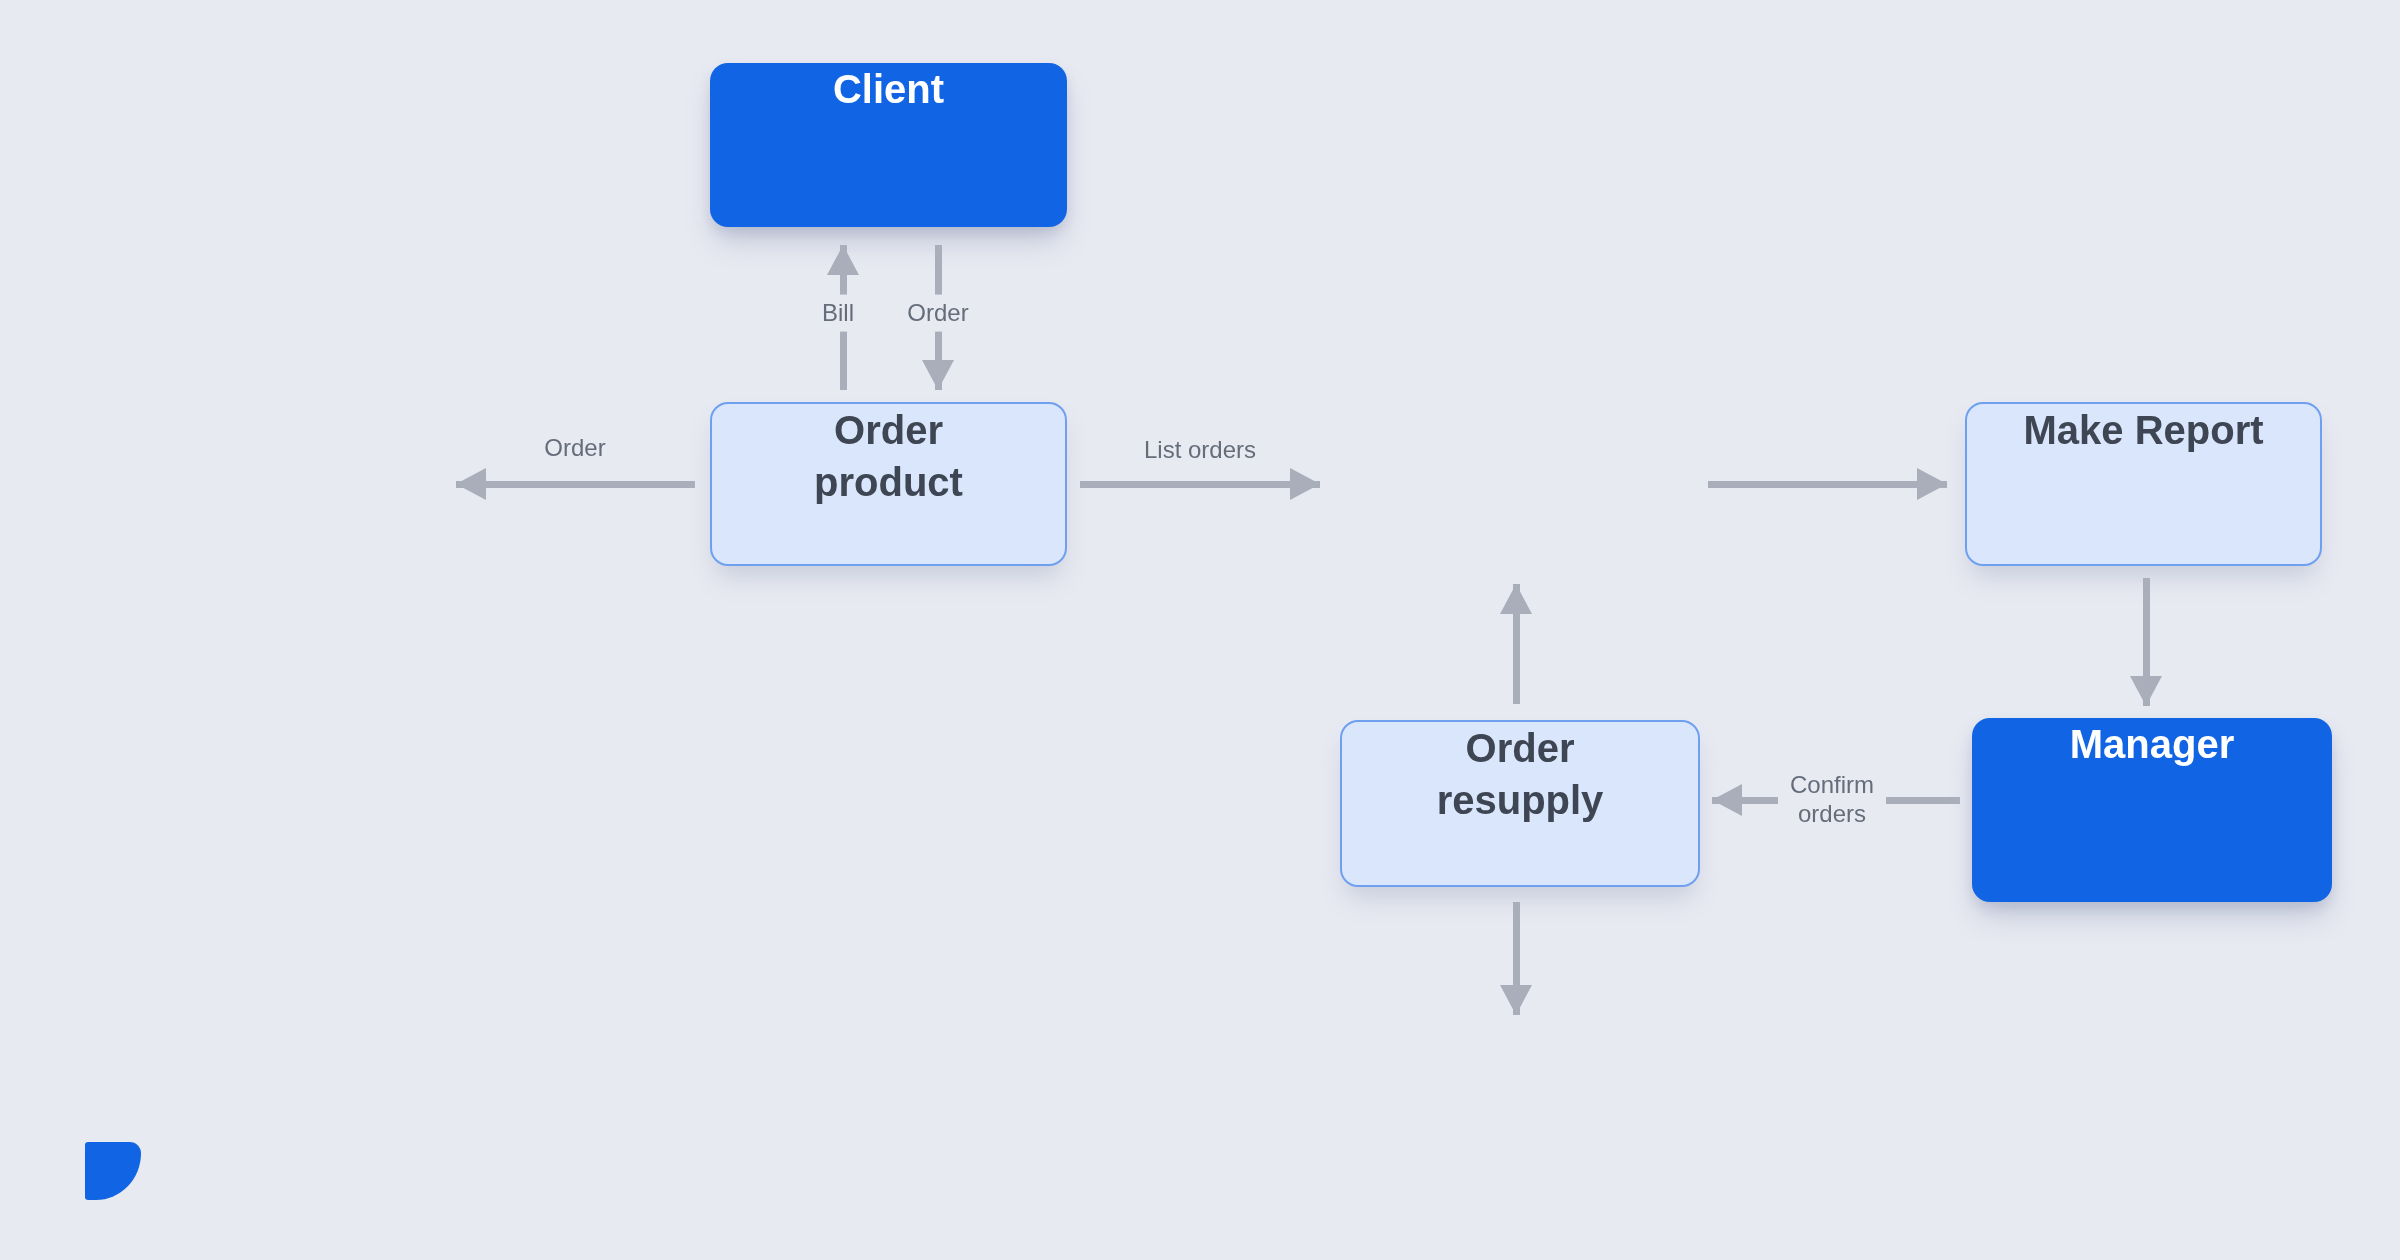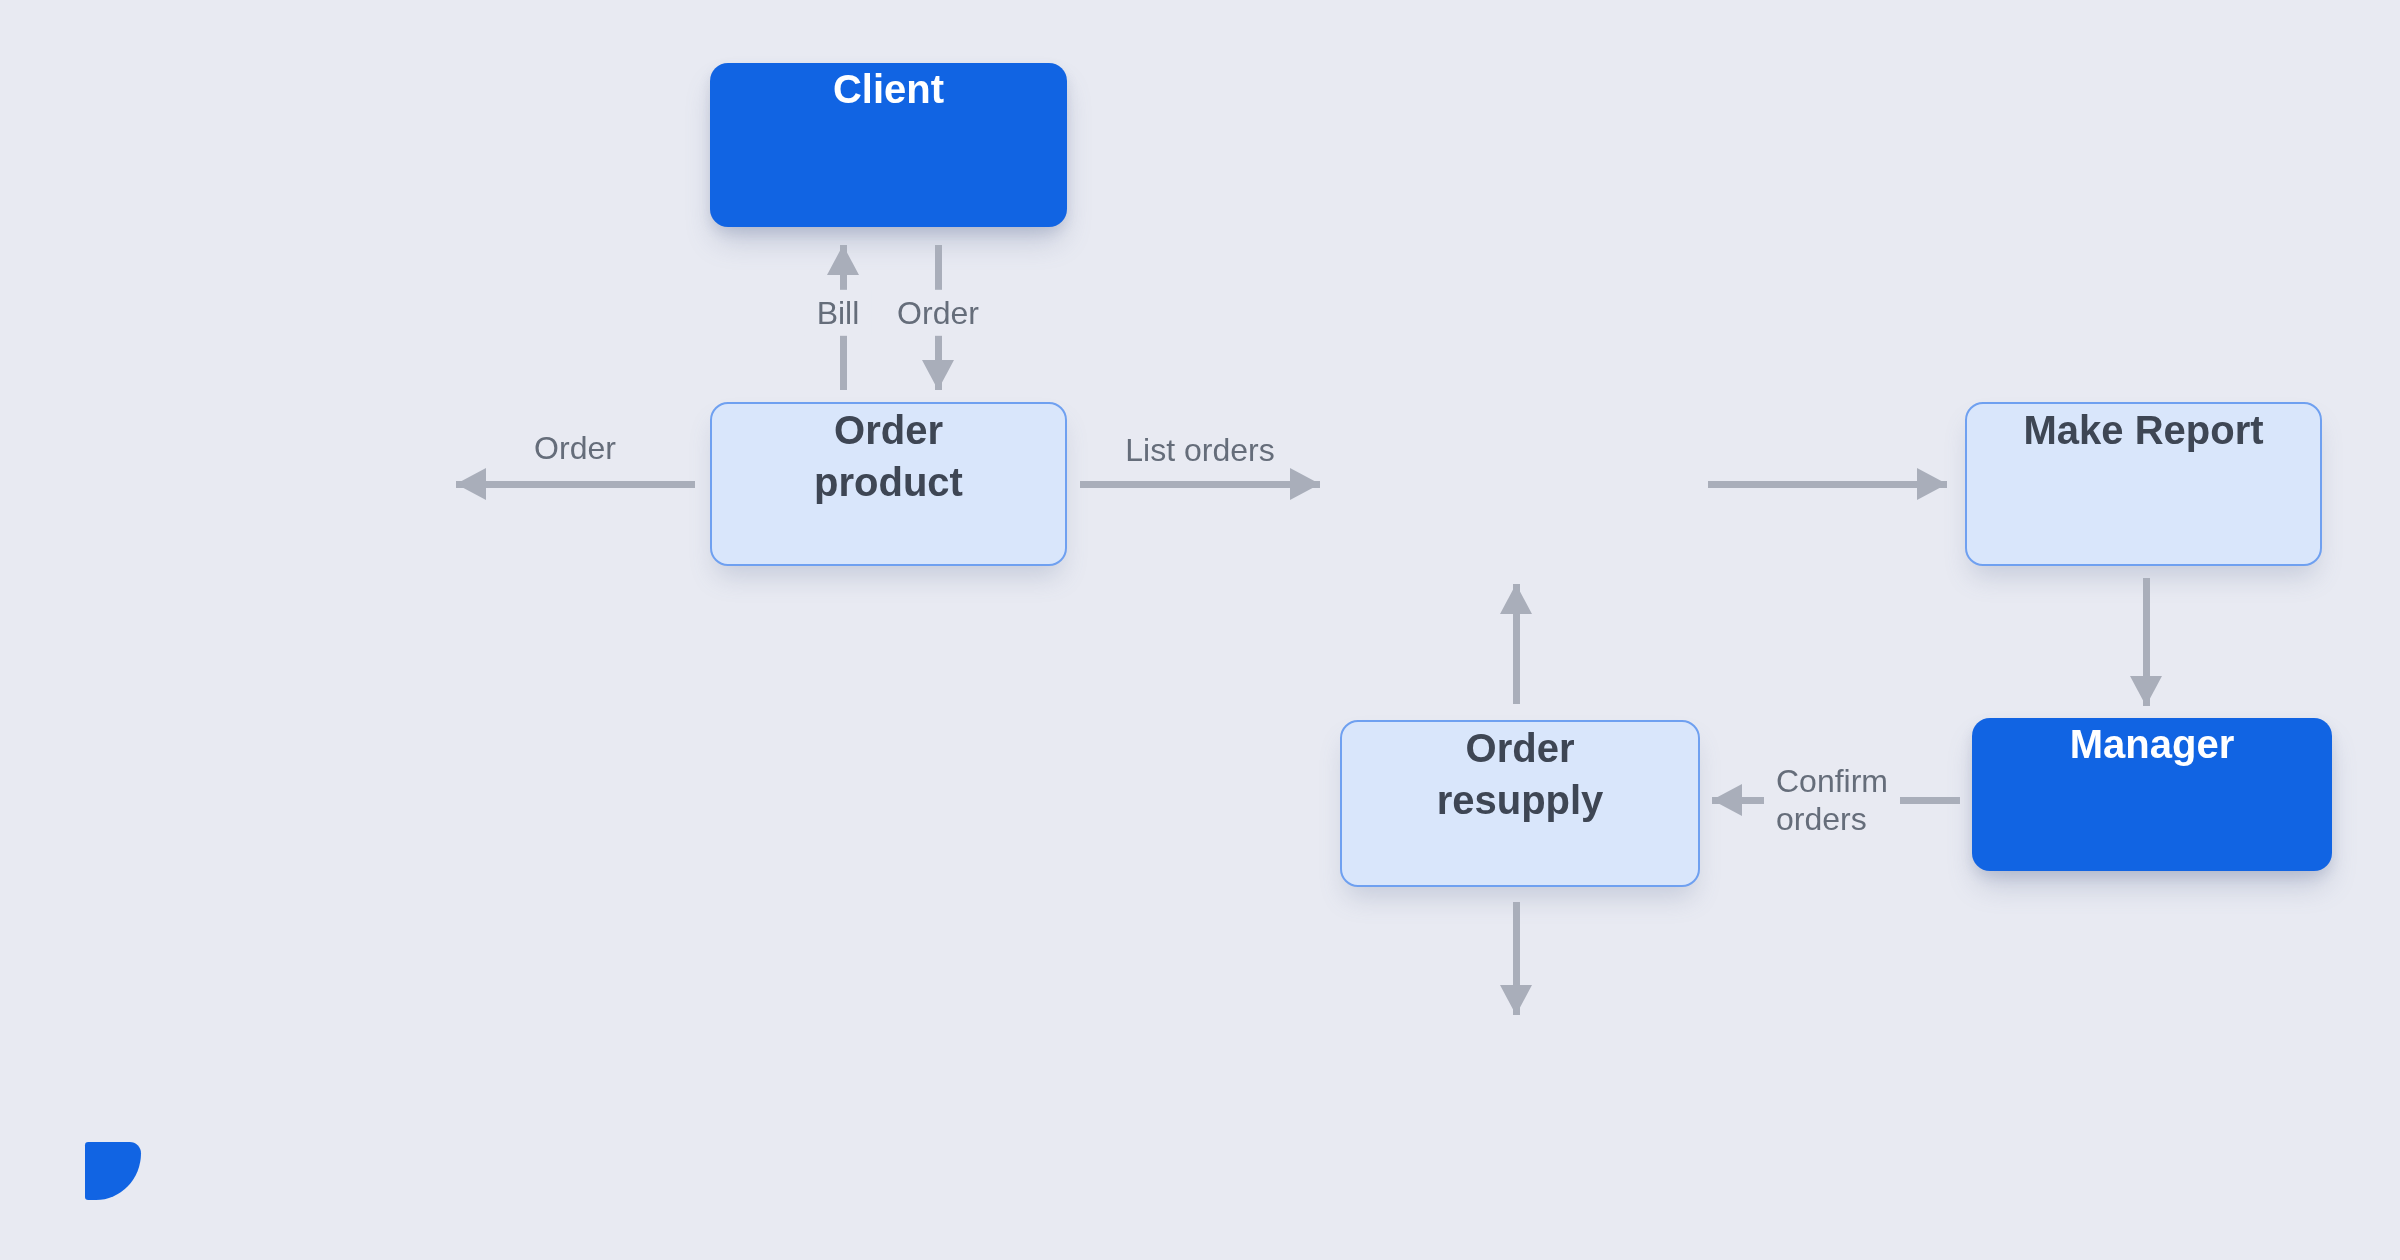--- a/index.html
+++ b/index.html
@@ -42,22 +42,22 @@
   .node-label{white-space:pre-line;}
   .edge-line{position:absolute;background:var(--arrow);}
   .edge-head{position:absolute;width:0;height:0;}
   .edge-head.up{border-left:16px solid transparent;border-right:16px solid transparent;border-bottom:30px solid var(--arrow);}
   .edge-head.down{border-left:16px solid transparent;border-right:16px solid transparent;border-top:30px solid var(--arrow);}
   .edge-head.left{border-top:16px solid transparent;border-bottom:16px solid transparent;border-right:30px solid var(--arrow);}
   .edge-head.right{border-top:16px solid transparent;border-bottom:16px solid transparent;border-left:30px solid var(--arrow);}
   .edge-label{
     position:absolute;
     transform:translate(-50%,-50%);
-    font-size:32px;color:var(--label-text);
-    white-space:pre-line;text-align:left;line-height:1.2;
+    font-size:24px;color:var(--label-text);
+    white-space:pre-line;text-align:center;line-height:1.2;
   }
   .edge-label.inline{background:var(--bg);padding:4px 12px;}
   .logo{
     position:absolute;left:85px;top:1142px;
     display:flex;align-items:center;gap:14px;
   }
   .logo-mark{
     width:56px;height:58px;
     background:var(--primary-blue);
     border-radius:4px 14px 100% 4px;
@@ -75,21 +75,21 @@
     <div class="node primary" style="left: 710px; top: 63px; width: 357px; height: 164px;">
       <span class="node-label">Client</span>
     </div>
     <div class="node secondary" style="left: 710px; top: 402px; width: 357px; height: 164px;">
       <span class="node-label">Order
 product</span>
     </div>
     <div class="node secondary" style="left: 1965px; top: 402px; width: 357px; height: 164px;">
       <span class="node-label">Make Report</span>
     </div>
-    <div class="node primary" style="left: 1972px; top: 718px; width: 360px; height: 153px;">
+    <div class="node primary" style="left: 1972px; top: 718px; width: 360px; height: 184px;">
       <span class="node-label">Manager</span>
     </div>
     <div class="node secondary" style="left: 1340px; top: 720px; width: 360px; height: 167px;">
       <span class="node-label">Order
 resupply</span>
     </div>
     <div class="edge-line" style="left: 839.5px; top: 245px; width: 7px; height: 145px;"></div>
     <div class="edge-head up" style="left: 827px; top: 245px;"></div>
     <div class="edge-label inline" style="left: 838px; top: 313px;">Bill</div>
     <div class="edge-line" style="left: 934.5px; top: 245px; width: 7px; height: 145px;"></div>

